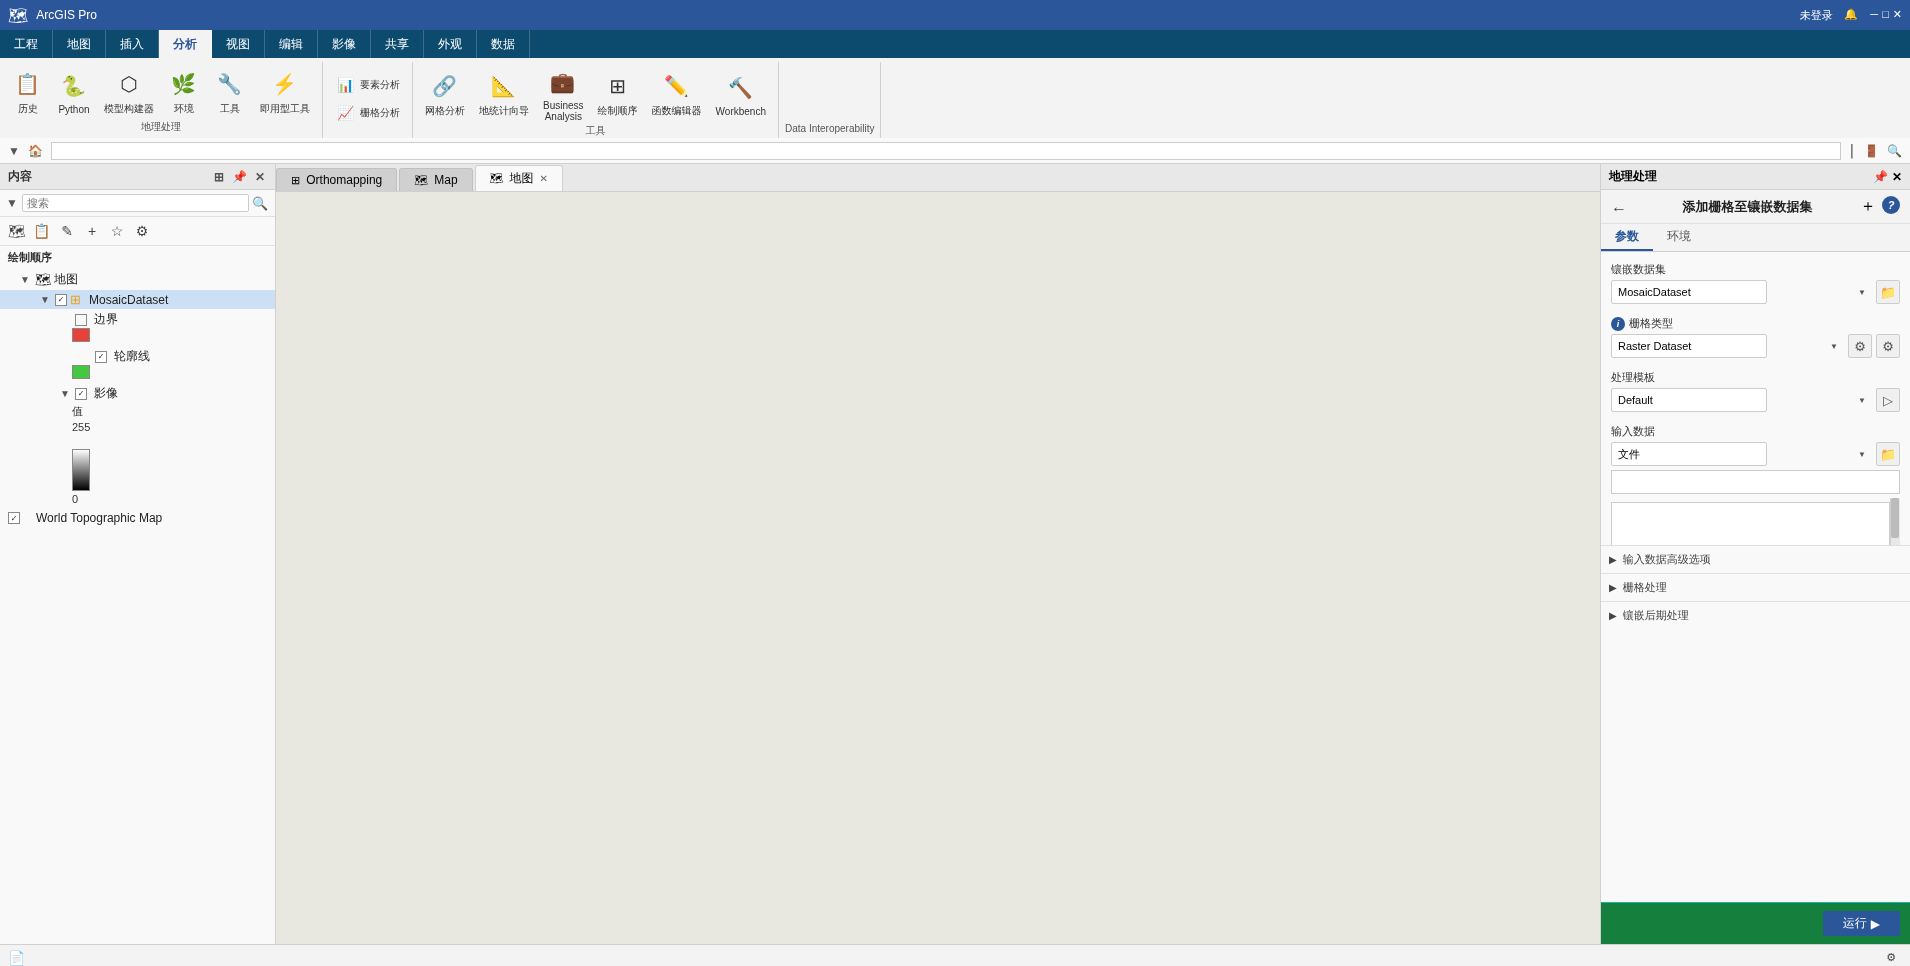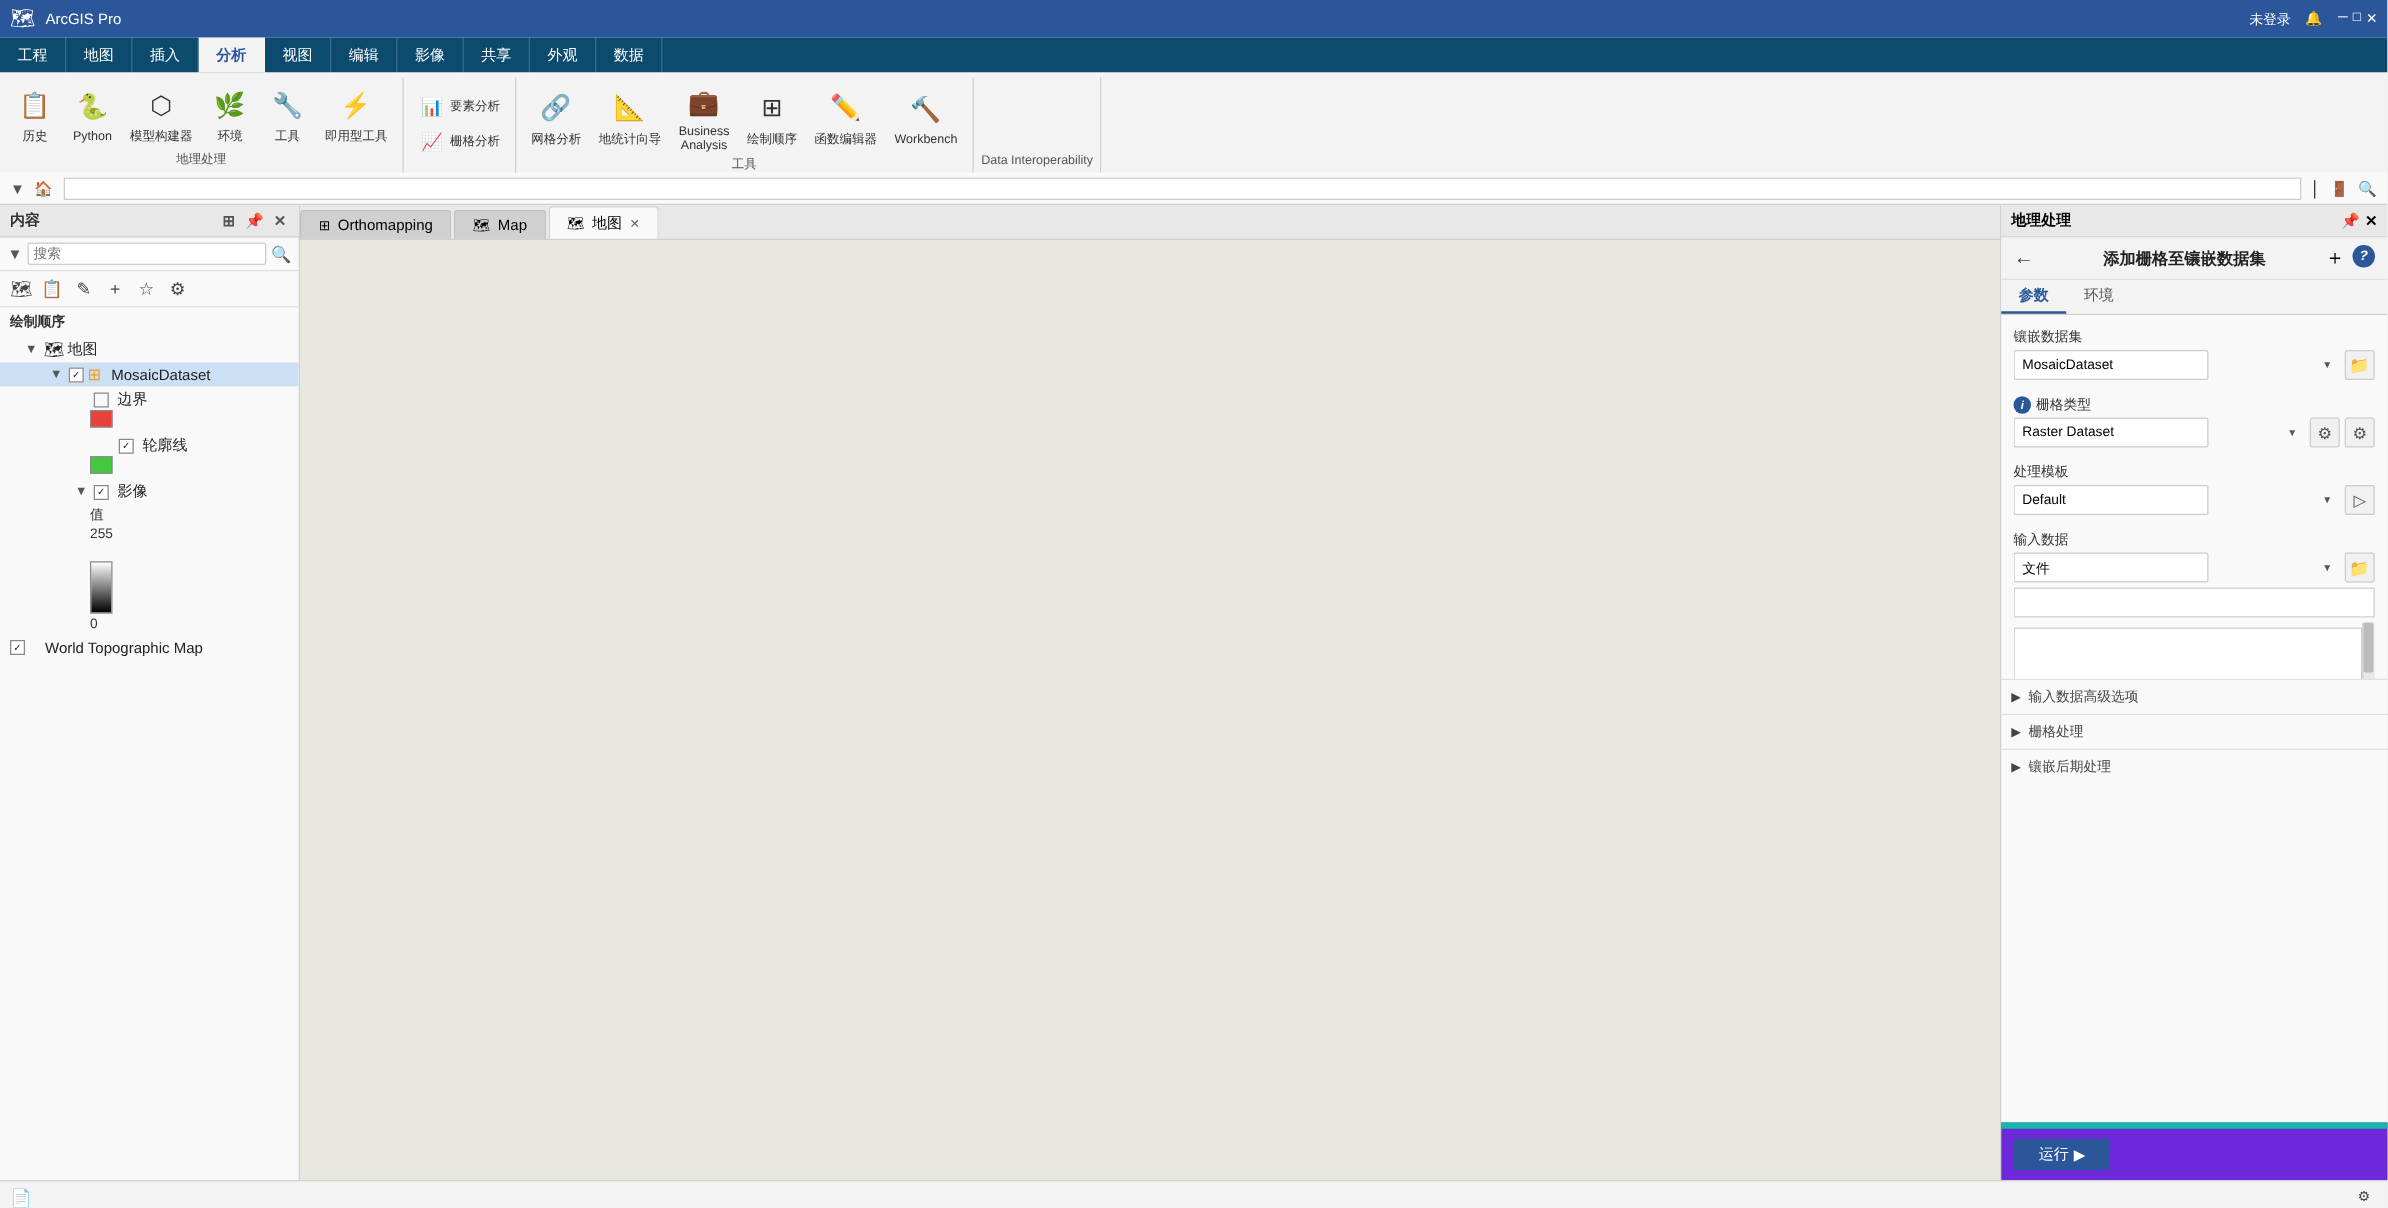--- a/index.html
+++ b/index.html
@@ -113,21 +113,21 @@
       background: #f9f9f9;
       border-bottom: 1px solid #d0d0d0;
       display: flex;
       align-items: center;
       padding: 0 8px;
       gap: 8px;
     }
 
     
     .left-panel {
-      width: 240px;
+      width: 276px;
       background: #f9f9f9;
       border-right: 1px solid #d0d0d0;
       display: flex;
       flex-direction: column;
     }
     .panel-header {
       height: 26px;
       background: #e8e8e8;
       border-bottom: 1px solid #d0d0d0;
       display: flex;
@@ -436,24 +436,25 @@
       padding: 6px 8px;
       cursor: pointer;
       border-top: 1px solid #e0e0e0;
       font-size: 11px;
       color: #444;
       gap: 6px;
     }
     .collapse-icon { font-size: 10px; }
 
     .gp-bottom {
-      border-top: 5px solid #14b8a6;
+      border-top: 1px solid #14b8a6;
       padding: 8px 10px;
       display: flex;
-      background: #6d28d9;
+      justify-content: flex-end;
+      background: #15803d;
     }
     .run-btn {
       background: #2b579a;
       color: white;
       border: none;
       padding: 4px 20px;
       font-size: 12px;
       cursor: pointer;
       border-radius: 2px;
       display: flex;

